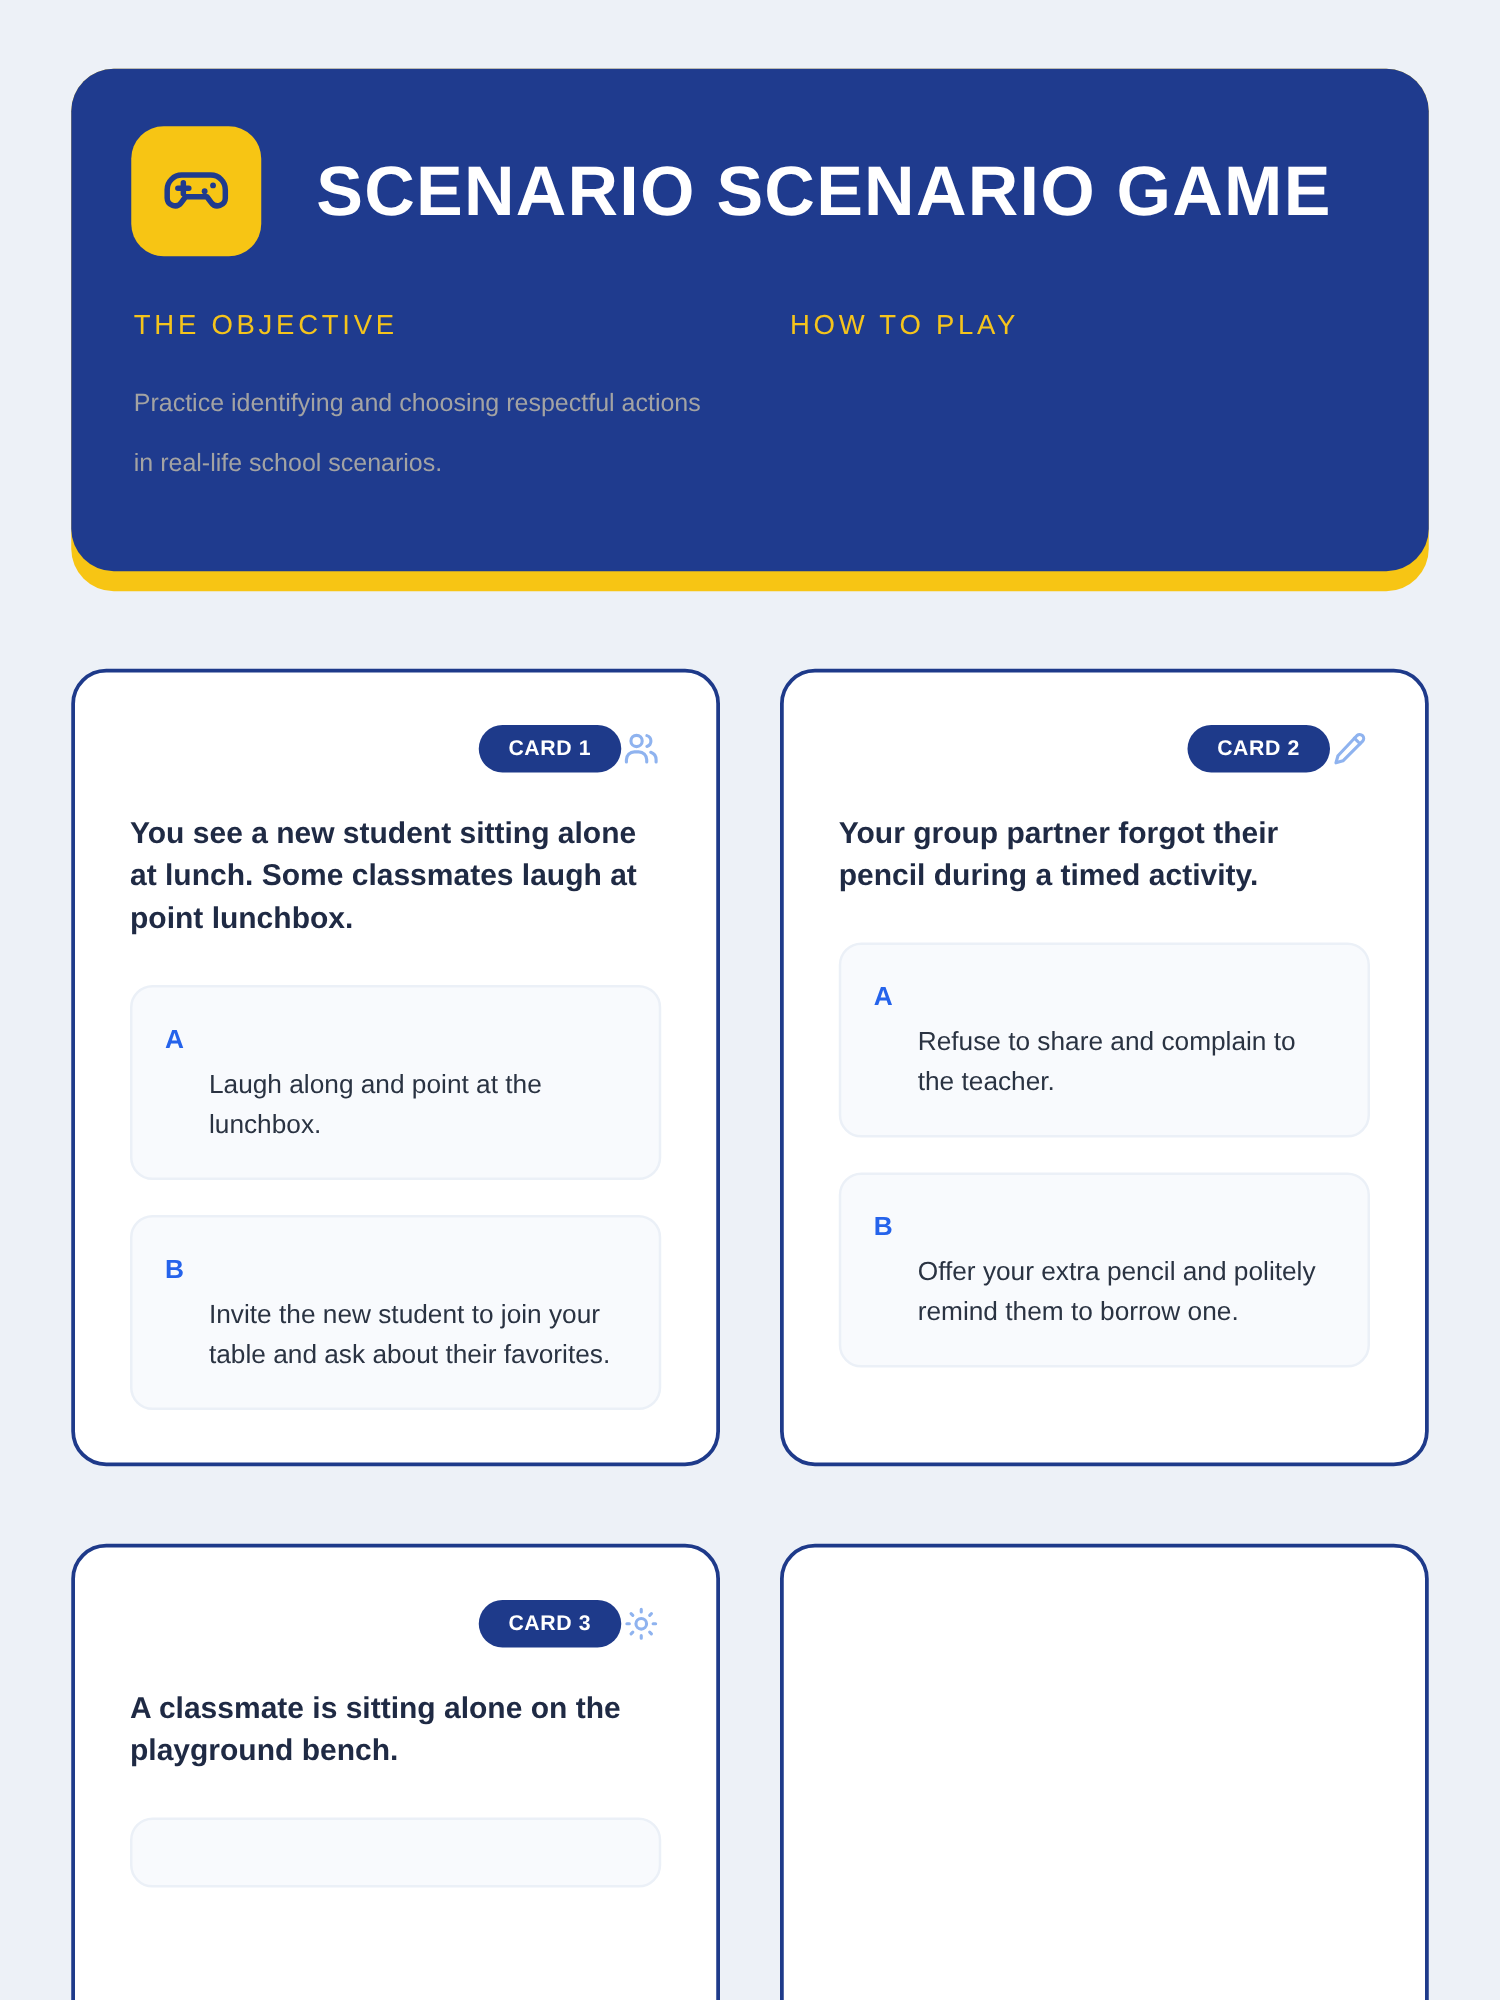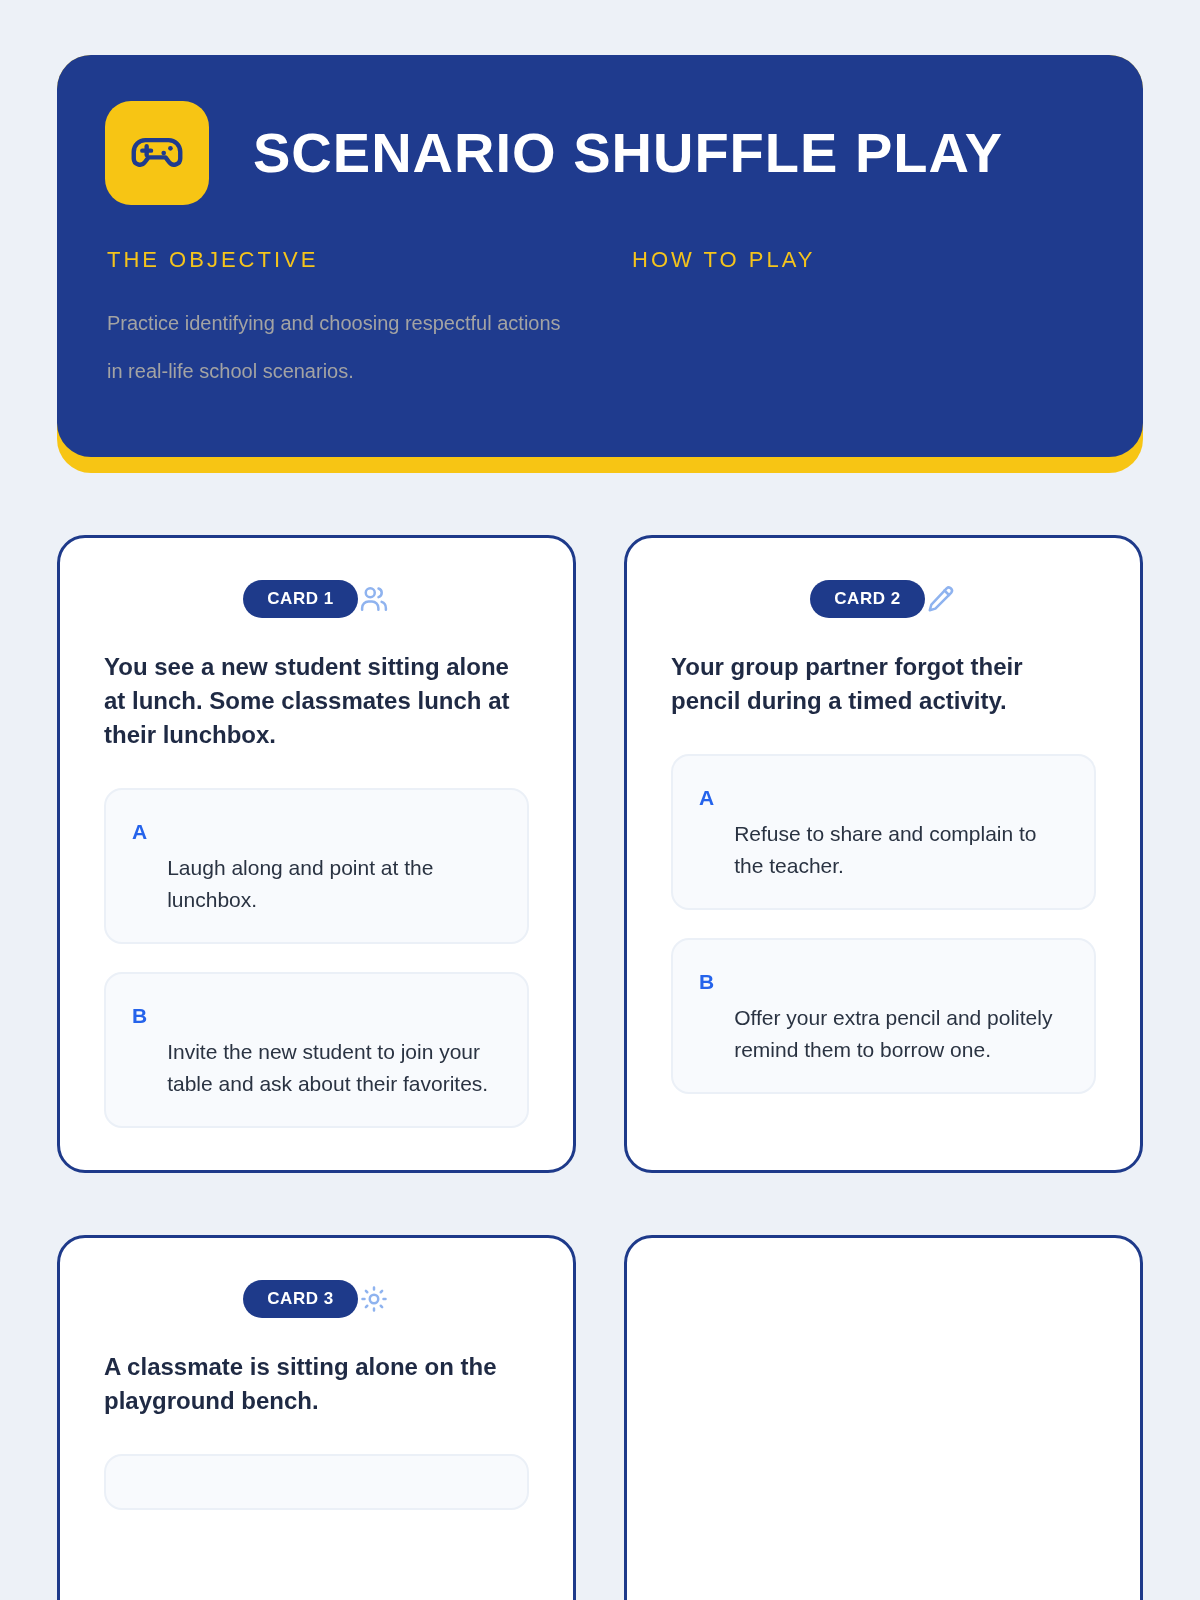--- a/index.html
+++ b/index.html
@@ -29,21 +29,21 @@
   .steps li { color:#dfe5f2; font-size:24px; line-height:36px; margin-bottom:12px; }
   .steps li:last-child { margin-bottom:0; }
 
   
   .cards { display:grid; grid-template-columns:1fr 1fr; column-gap:48px; row-gap:62px; margin-top:62px; align-items:stretch; }
   .card {
     background:#ffffff; border:3px solid #1e3a8a; border-radius:28px;
     padding:42px 44px; overflow:hidden;
   }
   .card--tall { min-height:780px; }
-  .card-head { display:flex; justify-content:center; align-items:center; }
+  .card-head { display:flex; justify-content:flex-end; align-items:center; }
   .pill {
     background:#1e3a8a; color:#ffffff; font-size:17px; font-weight:700;
     letter-spacing:0.5px; padding:9px 24px; border-radius:999px; display:inline-block;
   }
   .card-icon { width:32px; height:32px; display:flex; align-items:center; justify-content:center; }
   .scenario { margin-top:32px; font-size:24px; font-weight:700; color:#1f2a44; line-height:34px; }
   .options { margin-top:36px; display:flex; flex-direction:column; gap:28px; }
   .option {
     background:#f8fafd; border:2px solid #ebf0f7; border-radius:18px;
     padding:26px; display:flex; gap:20px; align-items:flex-start;
@@ -61,21 +61,21 @@
     <header class="hero">
       <div class="hero-top">
         <div class="hero-icon">
           <svg width="62" height="62" viewBox="0 0 24 24" fill="none" stroke="#1f3b8e" stroke-width="1.7" stroke-linecap="round" stroke-linejoin="round">
             <path d="M7.5 7h9a4.5 4.5 0 0 1 4.5 4.5v2.6a2.4 2.4 0 0 1-4.35 1.4L15.3 13.7H8.7l-1.35 1.8A2.4 2.4 0 0 1 3 14.1v-2.6A4.5 4.5 0 0 1 7.5 7z"></path>
             <path d="M8 9.4v3.4M6.3 11.1h3.4"></path>
             <circle cx="14.6" cy="12" r="0.9" fill="#1f3b8e" stroke="none"></circle>
             <circle cx="17.2" cy="10.2" r="0.9" fill="#1f3b8e" stroke="none"></circle>
           </svg>
         </div>
-        <h1 class="hero-title">SCENARIO SHUFFLE PLAY</h1>
+        <h1 class="hero-title">SCENARIO SCENARIO GAME</h1>
       </div>
       <div class="hero-cols">
         <section>
           <div class="kicker">THE OBJECTIVE</div>
           <p class="objective-text">Practice identifying and choosing respectful actions in real-life school scenarios.</p>
         </section>
         <section>
           <div class="kicker">HOW TO PLAY</div>
         </section>
       </div>
@@ -89,21 +89,21 @@
         <span class="pill">CARD 1</span>
         <span class="card-icon">
           <svg width="30" height="30" viewBox="0 0 24 24" fill="none" stroke="#8fb3ef" stroke-width="2" stroke-linecap="round" stroke-linejoin="round">
             <circle cx="9" cy="7" r="3.6"></circle>
             <path d="M2.5 20.5v-1.4a5.1 5.1 0 0 1 5.1-5.1h2.8a5.1 5.1 0 0 1 5.1 5.1v1.4"></path>
             <path d="M15.6 3.6a3.6 3.6 0 0 1 0 6.9"></path>
             <path d="M21.5 20.5v-1.4a5.1 5.1 0 0 0-3.4-4.8"></path>
           </svg>
         </span>
       </div>
-      <h2 class="scenario">You see a new student sitting alone at lunch. Some classmates lunch at their lunchbox.</h2>
+      <h2 class="scenario">You see a new student sitting alone at lunch. Some classmates laugh at point lunchbox.</h2>
       <div class="options">
         <div class="option">
           <span class="opt-letter">A</span>
           <span class="opt-text">Laugh along and point at the lunchbox.</span>
         </div>
         <div class="option">
           <span class="opt-letter">B</span>
           <span class="opt-text">Invite the new student to join your table and ask about their favorites.</span>
         </div>
       </div>

